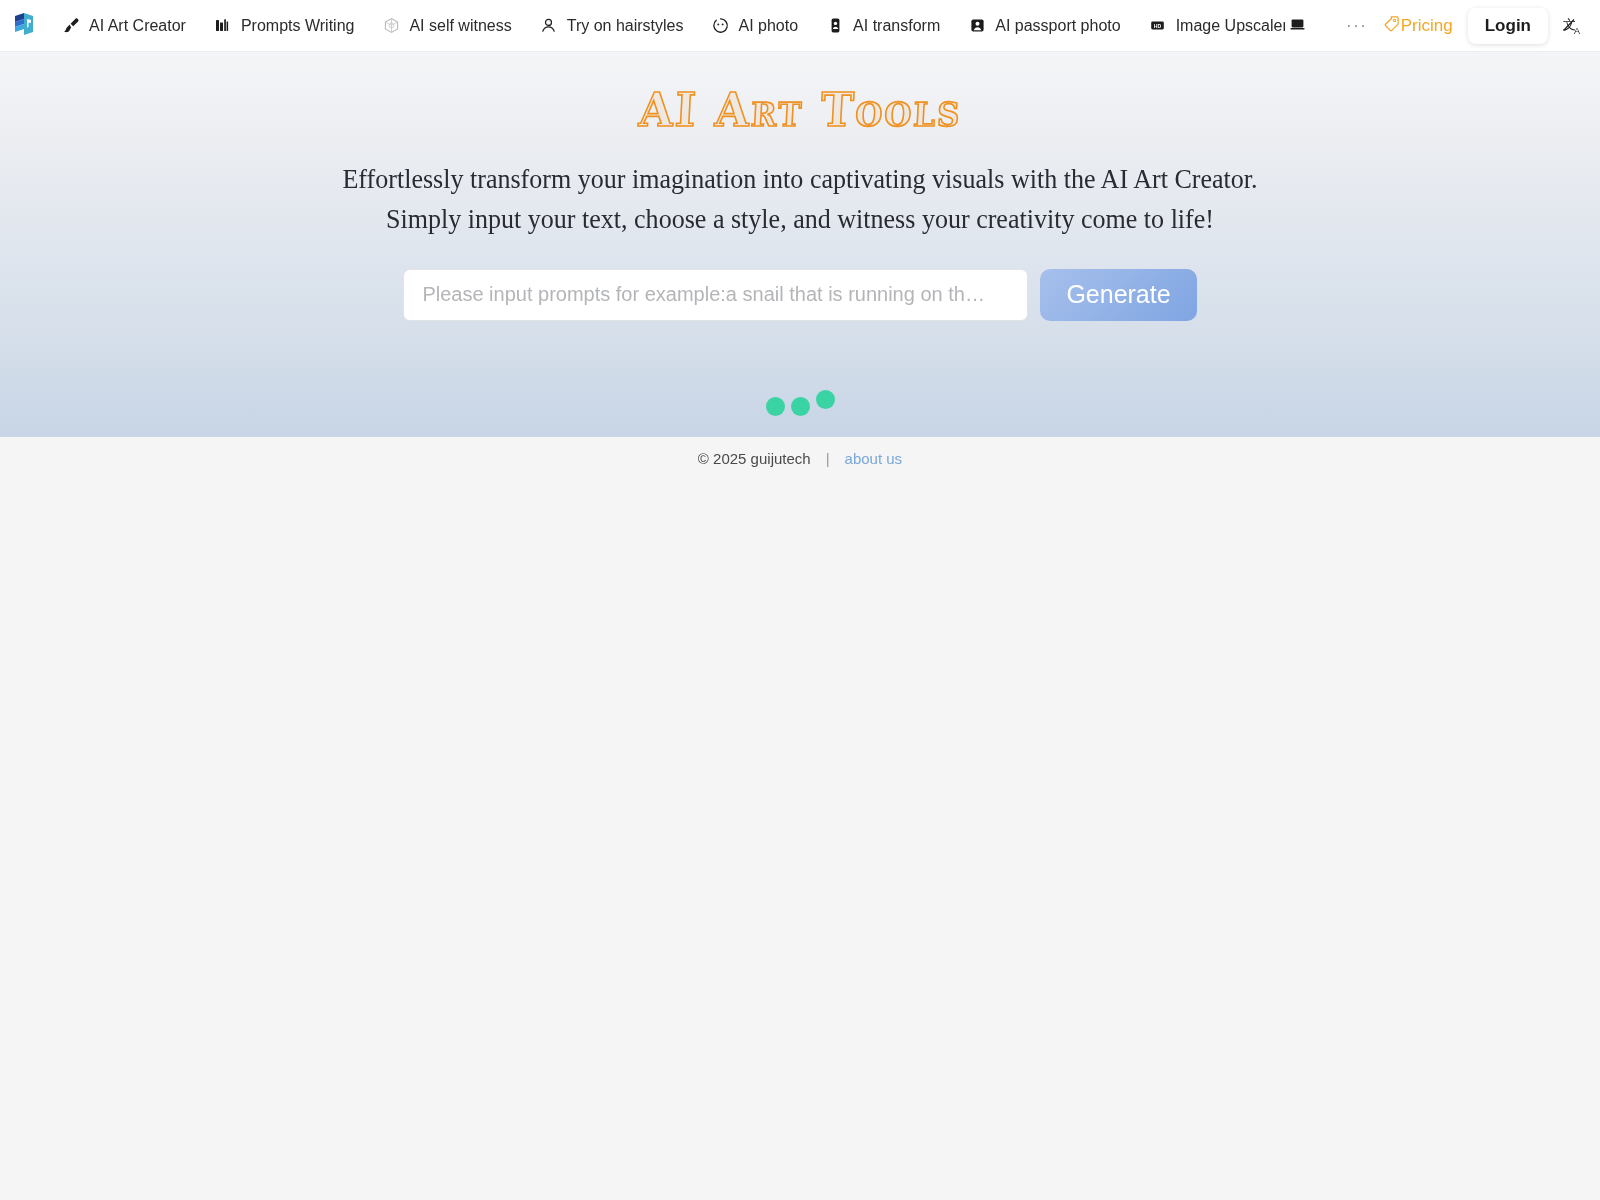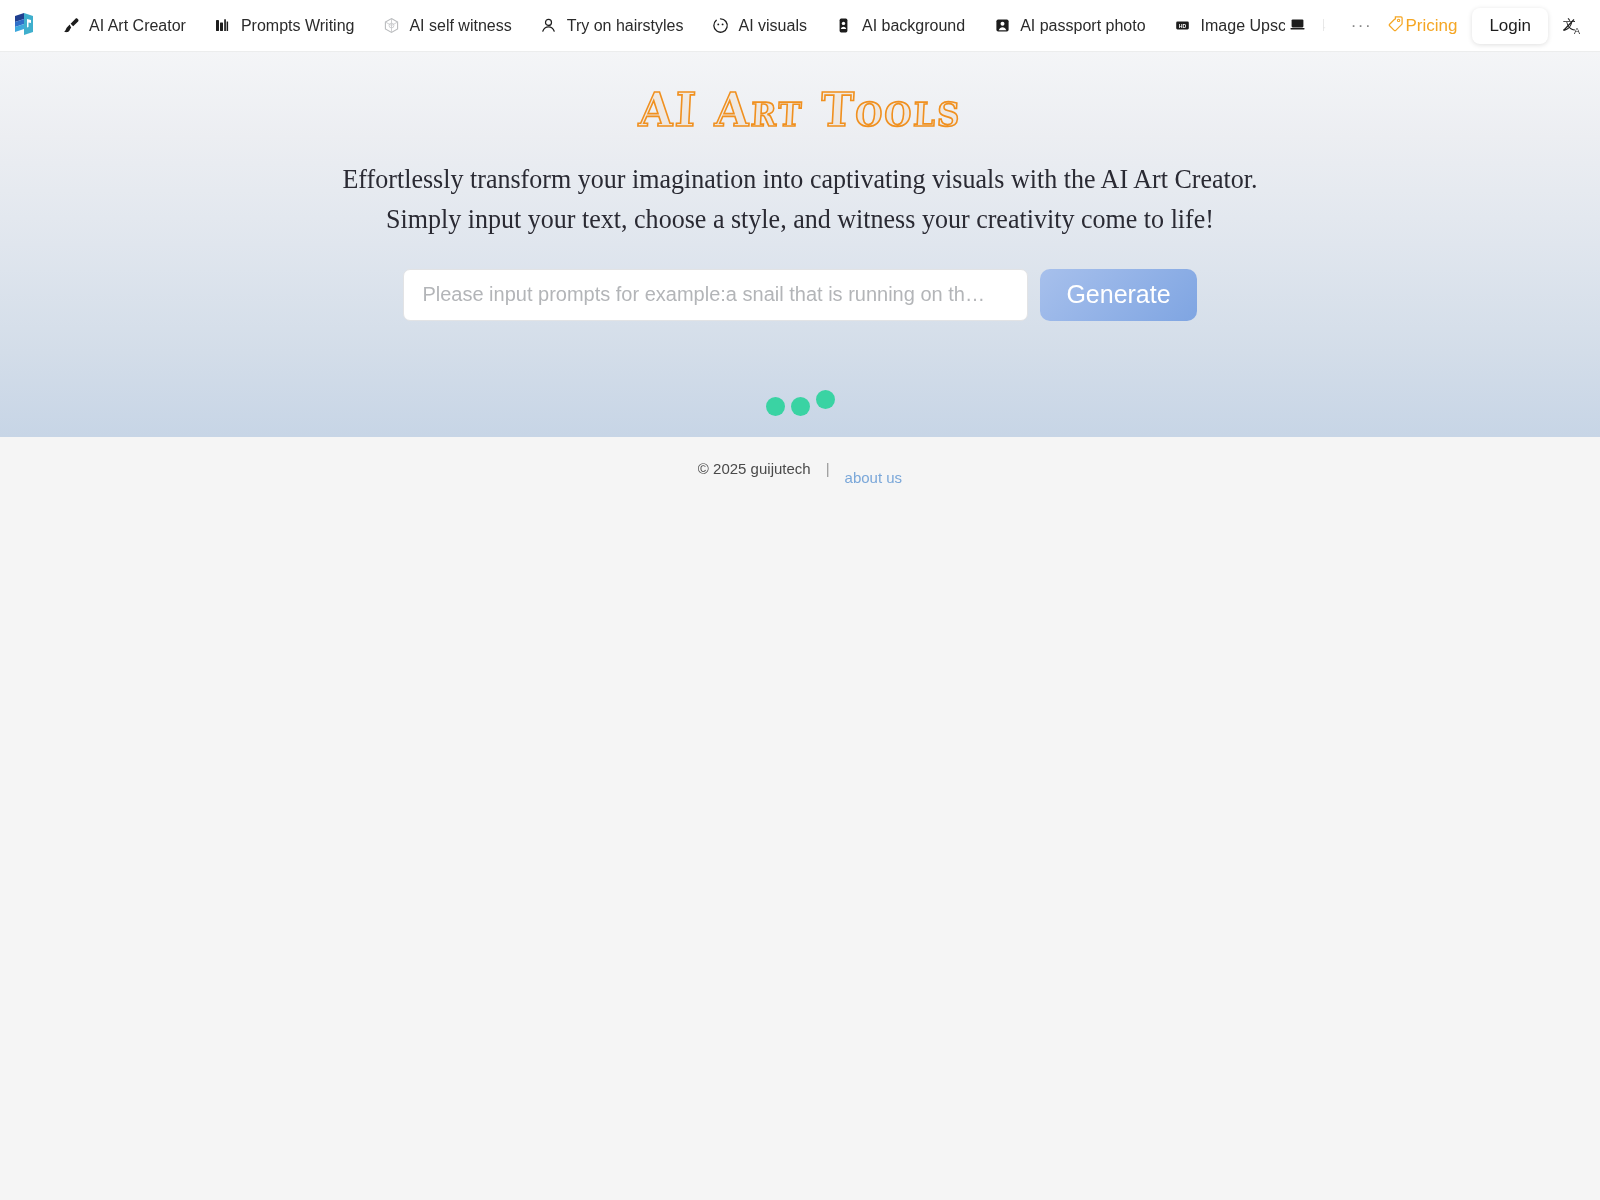--- a/index.html
+++ b/index.html
@@ -102,21 +102,21 @@
   }
   .login-btn {
     display: flex; align-items: center; justify-content: center;
     height: 36px;
     padding: 0 17px;
     margin: 0 6px;
     border-radius: 8px;
     background: #ffffff;
     box-shadow: 0 1px 5px rgba(0,0,0,0.13);
     font-size: 17px;
-    font-weight: normal;
+    font-weight: bold;
     color: #1d1d1d;
     cursor: pointer;
     text-align: right;
   }
   .lang-btn {
     display: flex; align-items: center; justify-content: center;
     width: 36px; height: 36px;
     cursor: pointer;
     color: #2b2b2b;
   }
@@ -213,21 +213,21 @@
   .footer-inner {
     display: flex;
     align-items: center;
     justify-content: center;
     gap: 15px;
     font-size: 15px;
     color: #4a4a4a;
   }
   .footer-copy { display: flex; align-items: center; gap: 5px; }
   .footer-sep { color: #9a9a9a; }
-  .footer-link { color: #7aa7d9; cursor: pointer; margin-top: 19px; }
+  .footer-link { color: #7aa7d9; cursor: pointer; }
 </style>
 </head>
 <body>
 
 <div class="navbar">
 
   <div class="logo-wrap">
     <span class="ico">
       <svg width="26" height="26" viewBox="0 0 26 26">
         <path d="M4 5 L13 2 L13 8 L4 11 Z" fill="#1f3f8f"></path>
@@ -284,32 +284,32 @@
     </div>
 
     <div class="nav-item">
       <span class="ico">
         <svg width="17" height="17" viewBox="0 0 17 17">
           <path d="M8.5 1.8a6.7 6.7 0 1 1-4.2 1.5" fill="none" stroke="#1d1d1d" stroke-width="1.3" stroke-linecap="round"></path>
           <circle cx="6.3" cy="7.4" r="0.95" fill="#1d1d1d"></circle>
           <circle cx="10.6" cy="7.4" r="0.95" fill="#1d1d1d"></circle>
         </svg>
       </span>
-      <span class="lbl">AI visuals</span>
+      <span class="lbl">AI photo</span>
     </div>
 
     <div class="nav-item">
       <span class="ico">
         <svg width="17" height="17" viewBox="0 0 17 17">
           <rect x="4.6" y="1.6" width="7.8" height="13.8" rx="1.6" fill="#1d1d1d"></rect>
           <circle cx="8.5" cy="6.4" r="1.7" fill="#ffffff"></circle>
           <path d="M5.8 12.1c.5-1.5 1.5-2.3 2.7-2.3s2.2.8 2.7 2.3z" fill="#ffffff"></path>
         </svg>
       </span>
-      <span class="lbl">AI background</span>
+      <span class="lbl">AI transform</span>
     </div>
 
     <div class="nav-item">
       <span class="ico">
         <svg width="17" height="17" viewBox="0 0 17 17">
           <rect x="2.4" y="2.4" width="12.2" height="12.2" rx="1.8" fill="#1d1d1d"></rect>
           <circle cx="8.5" cy="6.8" r="2" fill="#ffffff"></circle>
           <path d="M4.7 13.2c.7-2 2.1-3 3.8-3s3.1 1 3.8 3z" fill="#ffffff"></path>
         </svg>
       </span>

